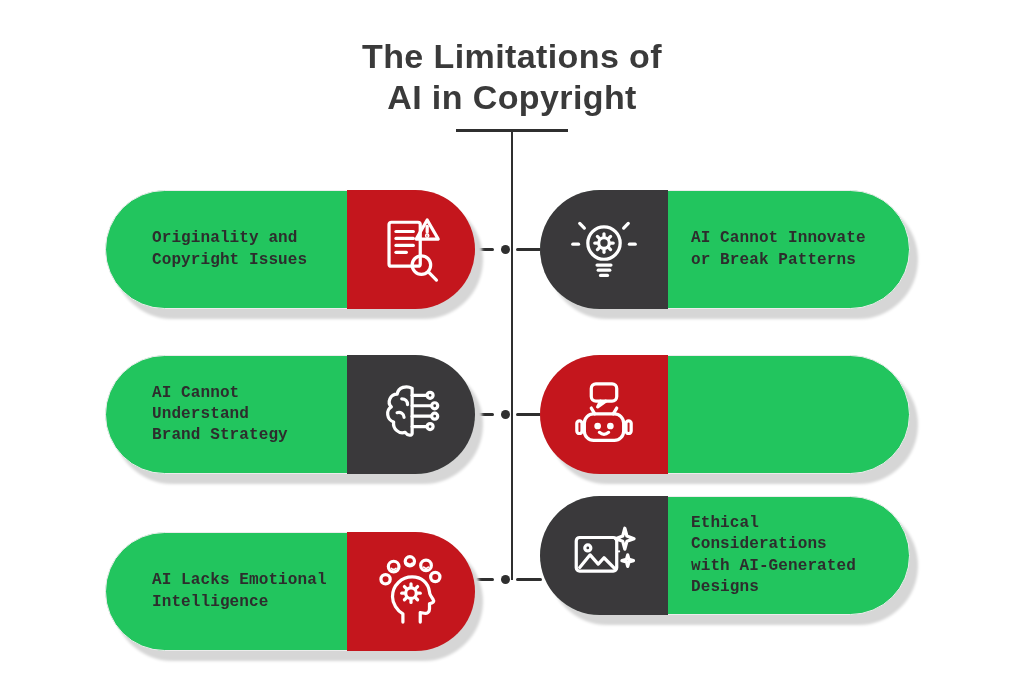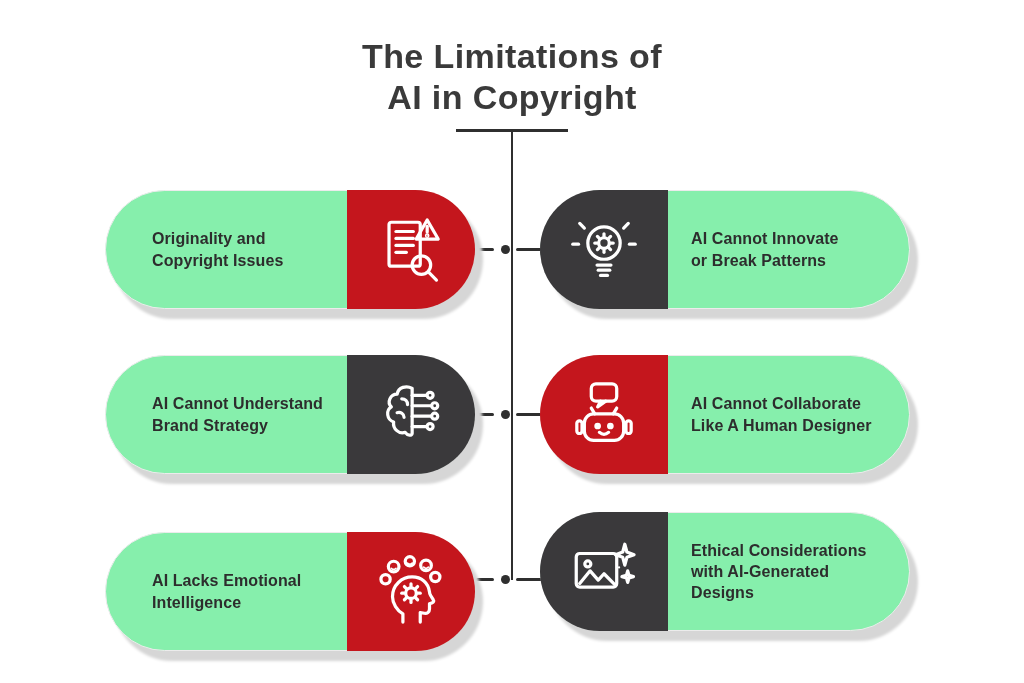--- a/index.html
+++ b/index.html
@@ -15,23 +15,24 @@
   }
   
   .spine-top{position:absolute;top:129px;left:456px;width:112px;height:3px;background:var(--color-line,#2f2f2f);}
   .spine-vert{position:absolute;top:130px;left:511px;width:2px;height:450px;background:var(--color-line,#2f2f2f);}
   .connector{position:absolute;left:476px;width:66px;height:12px;}
   .connector .dash-l{position:absolute;left:0;top:4.5px;width:18px;height:3px;border-radius:2px;background:var(--color-line,#2f2f2f);}
   .connector .dot{position:absolute;left:25px;top:1.5px;width:9px;height:9px;border-radius:50%;background:var(--color-line,#2f2f2f);}
   .connector .dash-r{position:absolute;left:40px;top:4.5px;width:26px;height:3px;border-radius:2px;background:var(--color-line,#2f2f2f);}
   
   .card{
-    position:absolute;width:370px;height:119px;background:#86efac;border-radius:60px;
+    position:absolute;width:370px;height:119px;background:#22c55e;border-radius:60px;
     border:1px solid #ececec;box-sizing:border-box;
     box-shadow:8px 10px 3px var(--color-shadow,#d6d6d6);
+    font-family:Liberation Mono, monospace;
   }
   .card.left{left:105px;}
   .card.right{left:540px;}
   .capsule{
     position:absolute;top:-1px;bottom:-1px;width:128px;
     display:flex;align-items:center;justify-content:center;
   }
   .card.left  .capsule{right:-1px;border-radius:0 60px 60px 0;}
   .card.right .capsule{left:-1px;border-radius:60px 0 0 60px;}
   .capsule.red{background:var(--color-red,#c4161d);}
@@ -147,22 +148,20 @@
         <rect x="15" y="31" width="34" height="23" rx="8"></rect>
         <line x1="24" y1="31" x2="21" y2="26"></line>
         <line x1="40" y1="31" x2="43" y2="26"></line>
         <circle cx="26.5" cy="41.5" r="1.5" fill="#fff"></circle>
         <circle cx="37.5" cy="41.5" r="1.5" fill="#fff"></circle>
         <path d="M28 47 q4 3.4 8 0"></path>
         <rect x="8.5" y="37" width="4.5" height="11" rx="2.2"></rect>
         <rect x="51" y="37" width="4.5" height="11" rx="2.2"></rect>
       </svg>
     </div>
-    <div class="card-label">AI Cannot Collaborate
-Like A Human Designer</div>
   </div>
 
   <div class="card left" style="top:532px">
     <div class="card-label">AI Lacks Emotional
 Intelligence</div>
     <div class="capsule red">
       <svg class="icon" viewBox="0 0 64 64" width="74" height="74" fill="none" stroke="#fff" stroke-width="2.8" stroke-linecap="round" stroke-linejoin="round">
         <path d="M25 58 v-7 c-5 -3 -9 -9 -9 -15 c0 -10 8 -17 17 -17 c8 0 14 5 15 13 c0 1 0.3 2 1 3 l2.3 3.8 c0.7 1 0.3 2 -0.8 2.4 l-2.5 1 v4.6 c0 2.5 -2 4 -4.5 3.6 l-3.5 -0.6 v8.2"></path>
         <circle cx="32" cy="33" r="4.6"></circle>
         <line x1="32" y1="25" x2="32" y2="27.4"></line>
@@ -180,21 +179,21 @@
         <circle cx="53" cy="19" r="4"></circle>
         <g stroke-width="1.5">
           <path d="M15 11.5 q2 2 4 0"></path>
           <path d="M29 7 q2 2 4 0"></path>
           <path d="M43 10.5 q2 2 4 0"></path>
         </g>
       </svg>
     </div>
   </div>
 
-  <div class="card right" style="top:512px">
+  <div class="card right" style="top:496px">
     <div class="capsule dark">
       <svg class="icon" viewBox="0 0 64 64" width="74" height="74" fill="none" stroke="#fff" stroke-width="2.8" stroke-linecap="round" stroke-linejoin="round">
         <rect x="8" y="16" width="35" height="29" rx="3"></rect>
         <circle cx="18" cy="25" r="2.6"></circle>
         <path d="M11 42 L20 31 L27 39 L32 33.5 L42 43.5"></path>
         <path d="M50 8 L51.8 14.7 L58 17 L51.8 19.3 L50 26 L48.2 19.3 L42 17 L48.2 14.7 Z"></path>
         <path d="M52.5 31 L53.6 34.9 L57.5 36 L53.6 37.1 L52.5 41 L51.4 37.1 L47.5 36 L51.4 34.9 Z"></path>
         <circle cx="45" cy="28" r="1" fill="#fff" stroke="none"></circle>
       </svg>
     </div>

